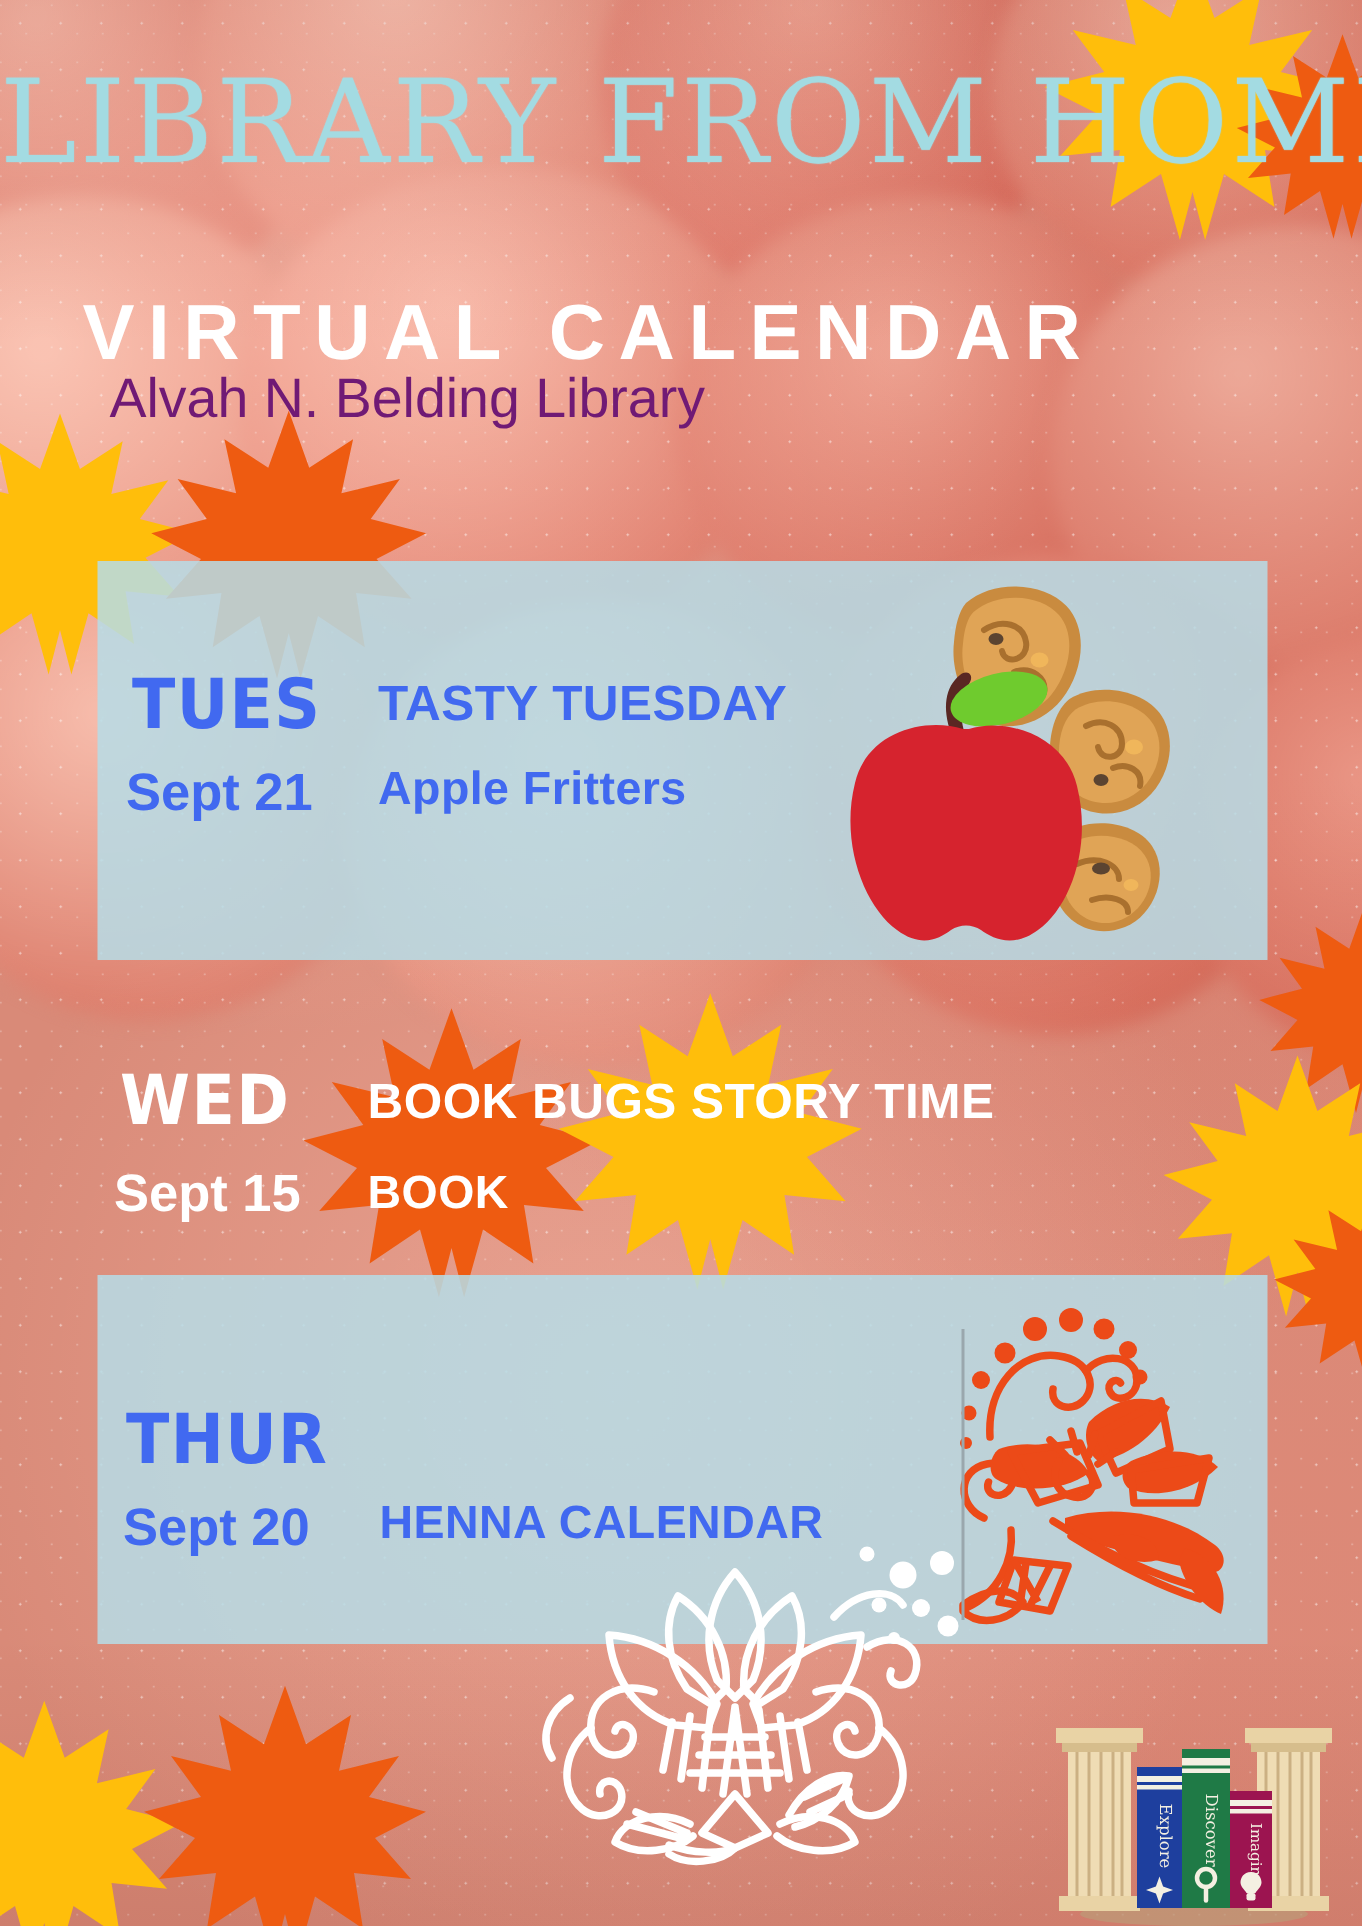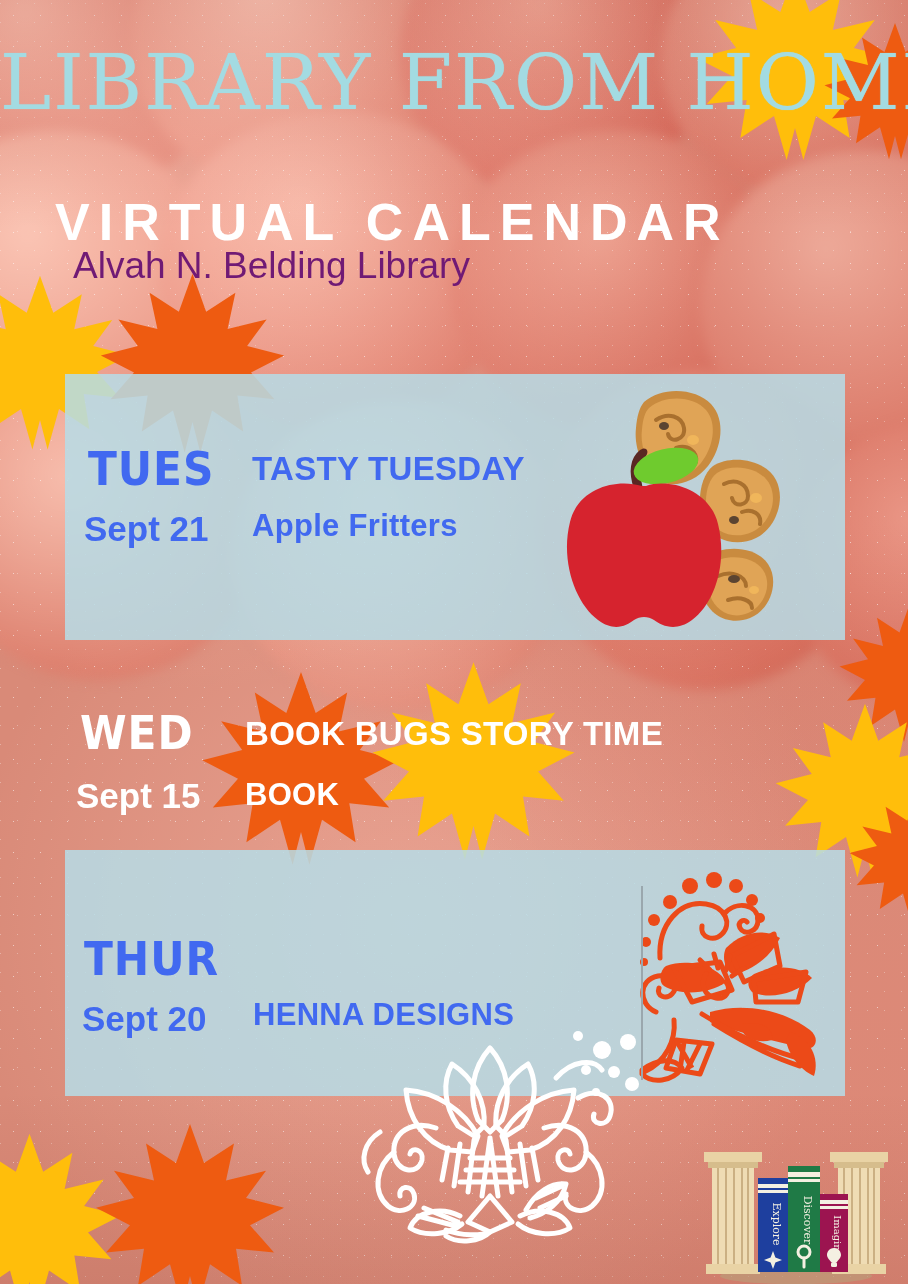--- a/index.html
+++ b/index.html
@@ -368,21 +368,21 @@
         <path d="M62 178 L98 182 L86 212 L52 206 Z"></path>
         <path d="M62 178 L78 206 M70 180 L66 208 M86 182 L72 210"></path>
         <path d="M28 208 C44 196 60 196 68 206 C58 220 38 222 28 212 Z"></path>
       </g>
       <path stroke="#9aa7ad" stroke-width="2" d="M28 24 L28 218"></path>
     </svg>
   </div>
 
   <div class="ev-day   blue h-day">THUR</div>
   <div class="ev-date  blue h-date">Sept 20</div>
-  <div class="ev-desc  blue h-desc">HENNA DESIGNS</div>
+  <div class="ev-desc  blue h-desc">HENNA CALENDAR</div>
 
   <div class="art art-lotus">
     <svg viewBox="0 0 300 230">
       <g fill="none" stroke="#ffffff" stroke-width="5" stroke-linecap="round" stroke-linejoin="round">
         <path d="M150 28 C168 48 172 76 162 100 L150 112 L138 100 C128 76 132 48 150 28 Z"></path>
         <path d="M112 44 C134 58 146 82 144 106 L134 116 L118 106 C104 86 102 62 112 44 Z"></path>
         <path d="M188 44 C198 62 196 86 182 106 L166 116 L156 106 C154 82 166 58 188 44 Z"></path>
         <path d="M66 70 C96 72 124 90 138 116 L132 132 L110 130 C84 122 68 98 66 70 Z"></path>
         <path d="M234 70 C232 98 216 122 190 130 L168 132 L162 116 C176 90 204 72 234 70 Z"></path>
         <path d="M150 118 L142 176 M150 118 L158 176"></path>

